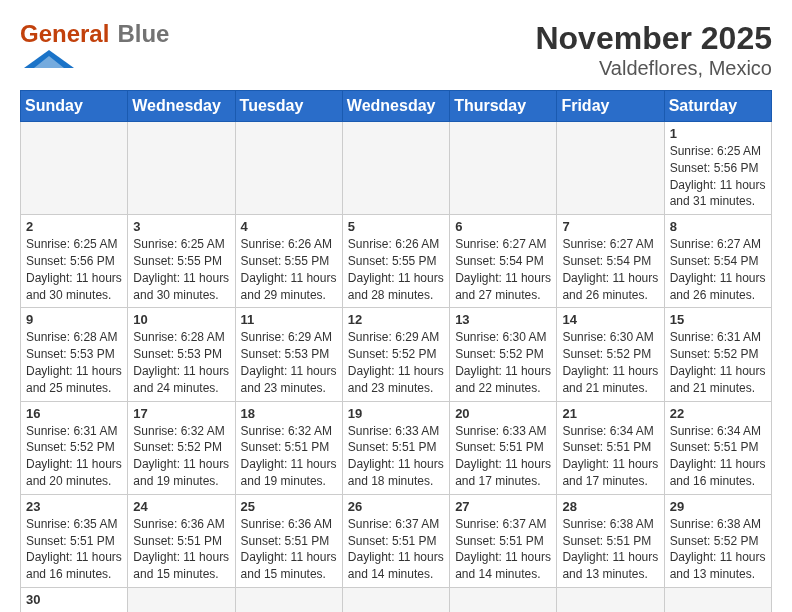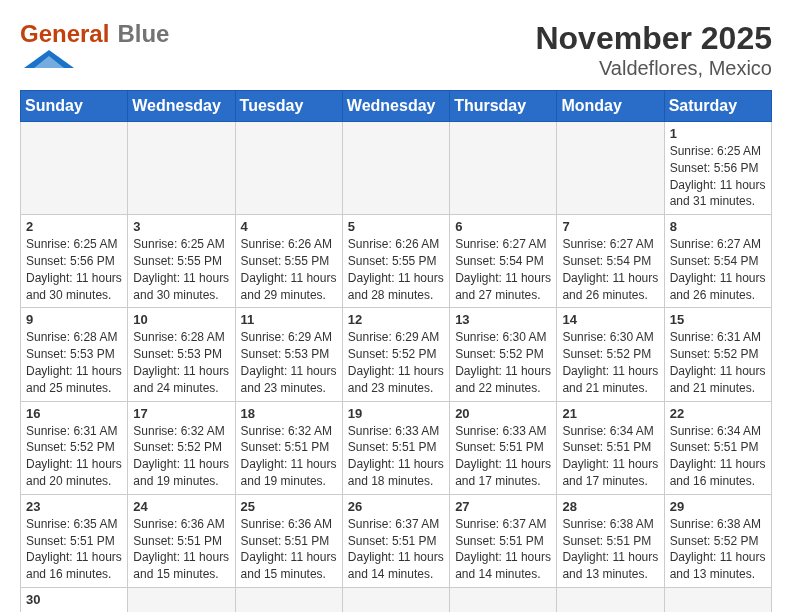--- a/index.html
+++ b/index.html
@@ -114,21 +114,21 @@
 </div>
 
 <table class="calendar">
   <thead>
     <tr>
       <th>Sunday</th>
       <th>Wednesday</th>
       <th>Tuesday</th>
       <th>Wednesday</th>
       <th>Thursday</th>
-      <th>Monday</th>
+      <th>Friday</th>
       <th>Saturday</th>
     </tr>
   </thead>
   <tbody>
 
     <tr>
       <td class="empty"></td>
       <td class="empty"></td>
       <td class="empty"></td>
       <td class="empty"></td>

